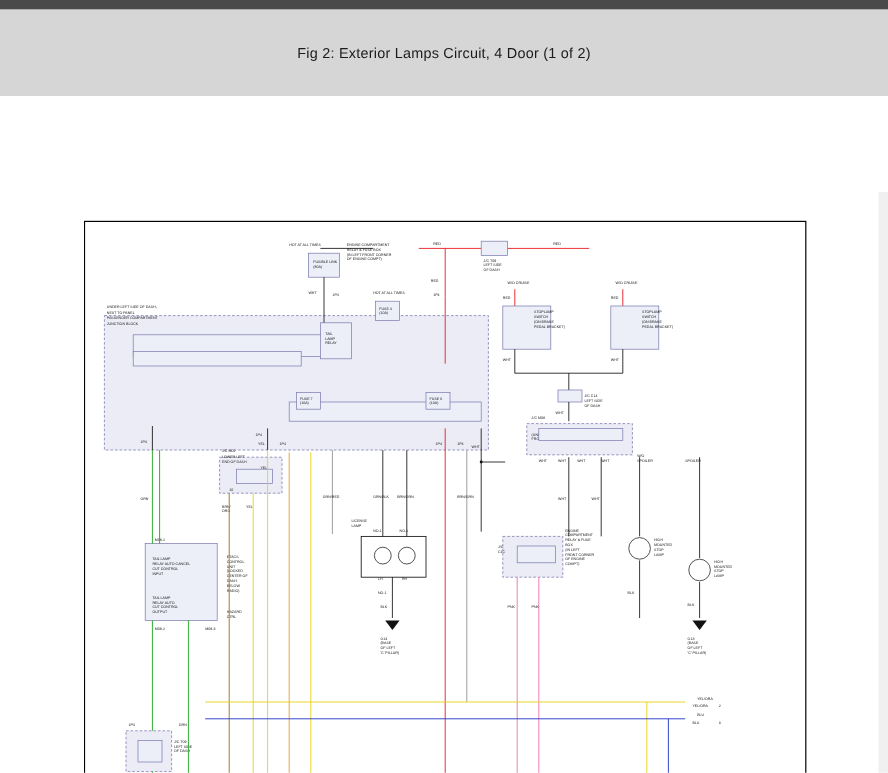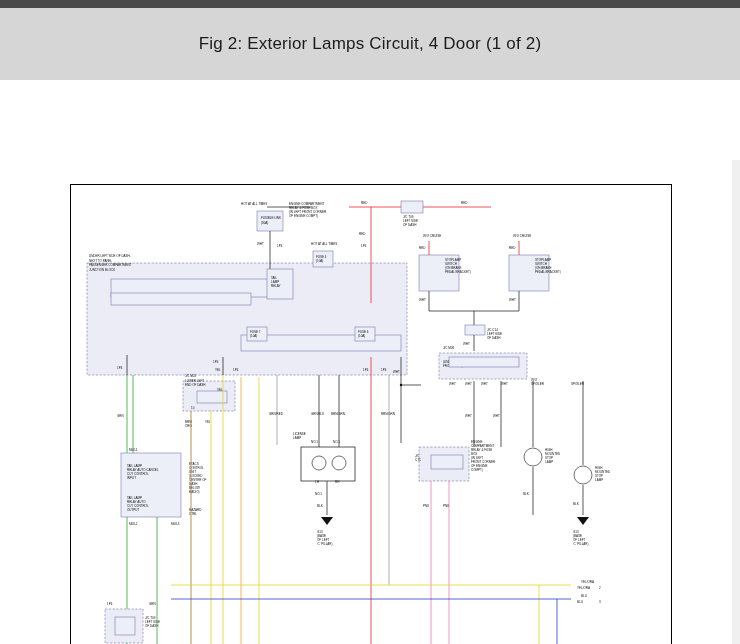--- a/index.html
+++ b/index.html
@@ -11,21 +11,21 @@
   }
   .topbar{
     width:740px;height:8px;background:#4a4a4a;
   }
   .titlebar{
     width:740px;height:72px;background:#d6d6d6;
     display:flex;align-items:center;justify-content:center;
     box-sizing:border-box;
   }
   .titlebar .title{
-    font-size:17px;color:#1b1b1b;letter-spacing:.2px;
+    font-size:12px;color:#1b1b1b;letter-spacing:.2px;
   }
   .canvas{
     position:relative;width:740px;height:564px;background:#ffffff;
   }
   .sheet{
     position:absolute;left:70px;top:104px;width:600px;height:512px;
     border:1px solid #000;background:#fff;overflow:hidden;
   }
   svg.diagram{position:absolute;left:0;top:0;}
   .scrollbar-v{

